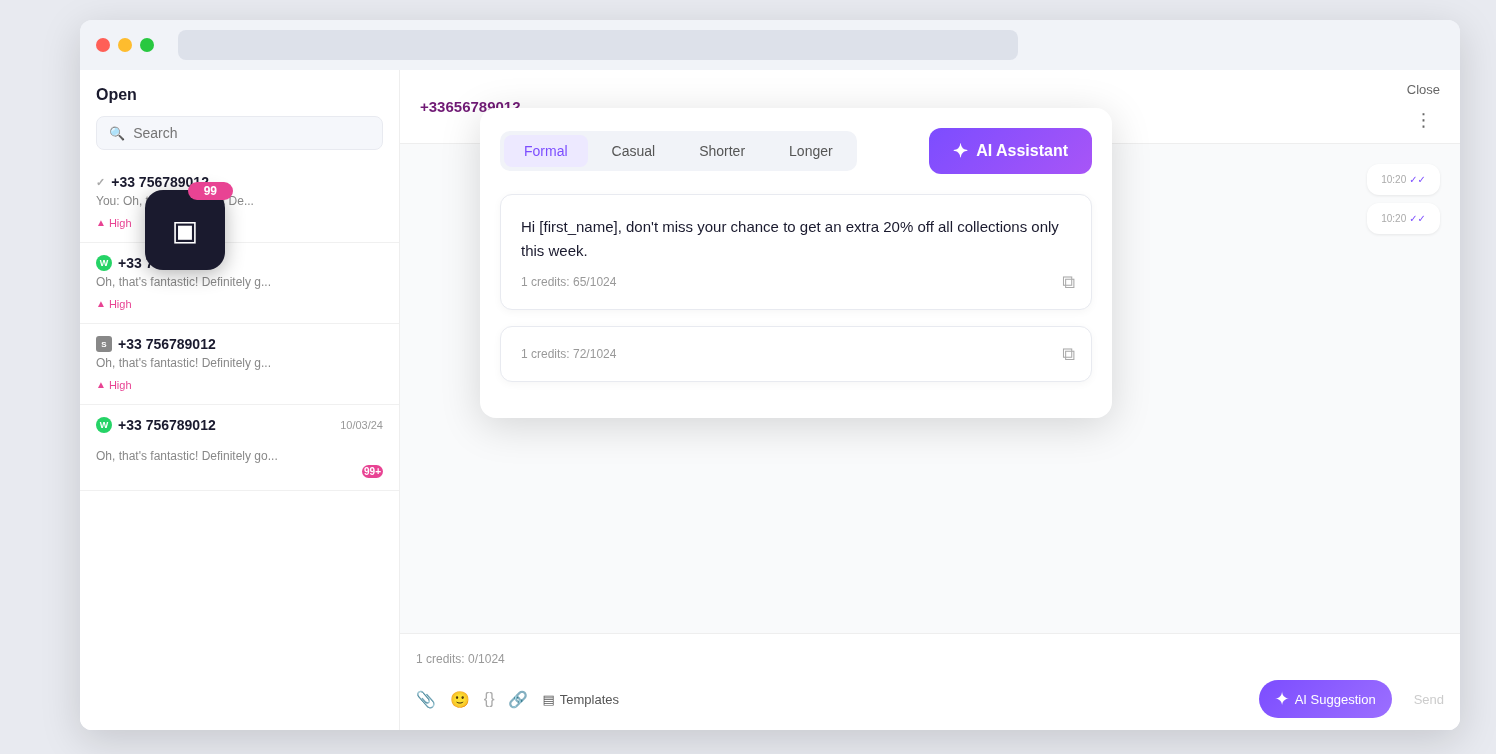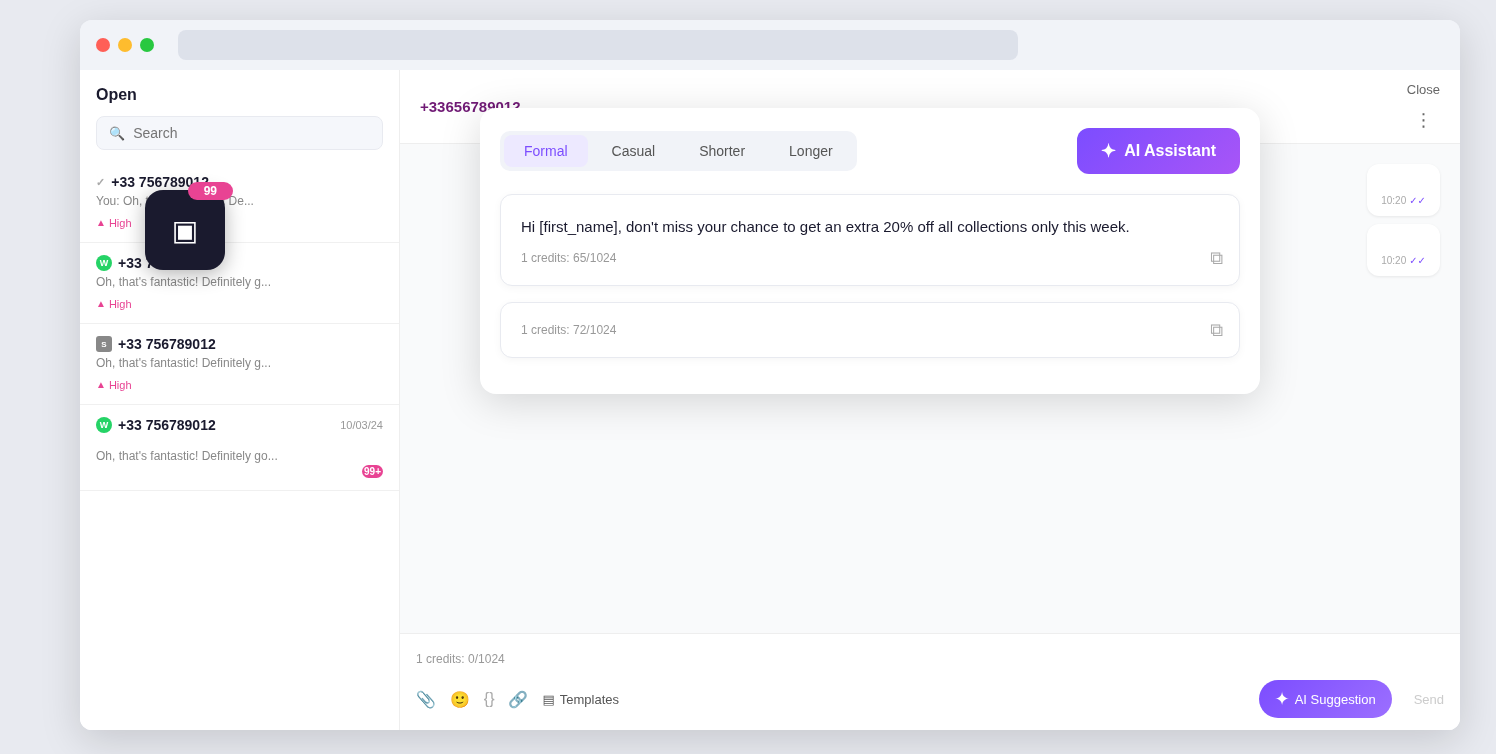--- a/index.html
+++ b/index.html
@@ -239,21 +239,21 @@
       padding: 10px 14px;
       max-width: 70%;
       align-self: flex-end;
       box-shadow: 0 1px 3px rgba(0,0,0,0.08);
       position: relative;
     }
     .msg-time {
       font-size: 10px;
       color: #aaa;
       text-align: right;
-      margin-top: 21px;
+      margin-top: 0;
       display: flex;
       align-items: center;
       justify-content: flex-end;
       gap: 3px;
     }
     .msg-check { color: #7c4dff; font-size: 10px; }
 
     .chat-input-area {
       background: #fff;
       border-top: 1px solid #eee;
@@ -333,21 +333,21 @@
       font-weight: 700;
       padding: 2px 16px;
       border-radius: 12px;
     }
 
     
     .ai-panel {
       position: absolute;
       top: 108px;
       left: 480px;
-      width: 780px;
+      width: 632px;
       background: #fff;
       border-radius: 16px;
       box-shadow: 0 8px 40px rgba(0,0,0,0.15);
       z-index: 20;
       padding: 20px;
     }
 
     .ai-panel-header {
       display: flex;
       align-items: center;

